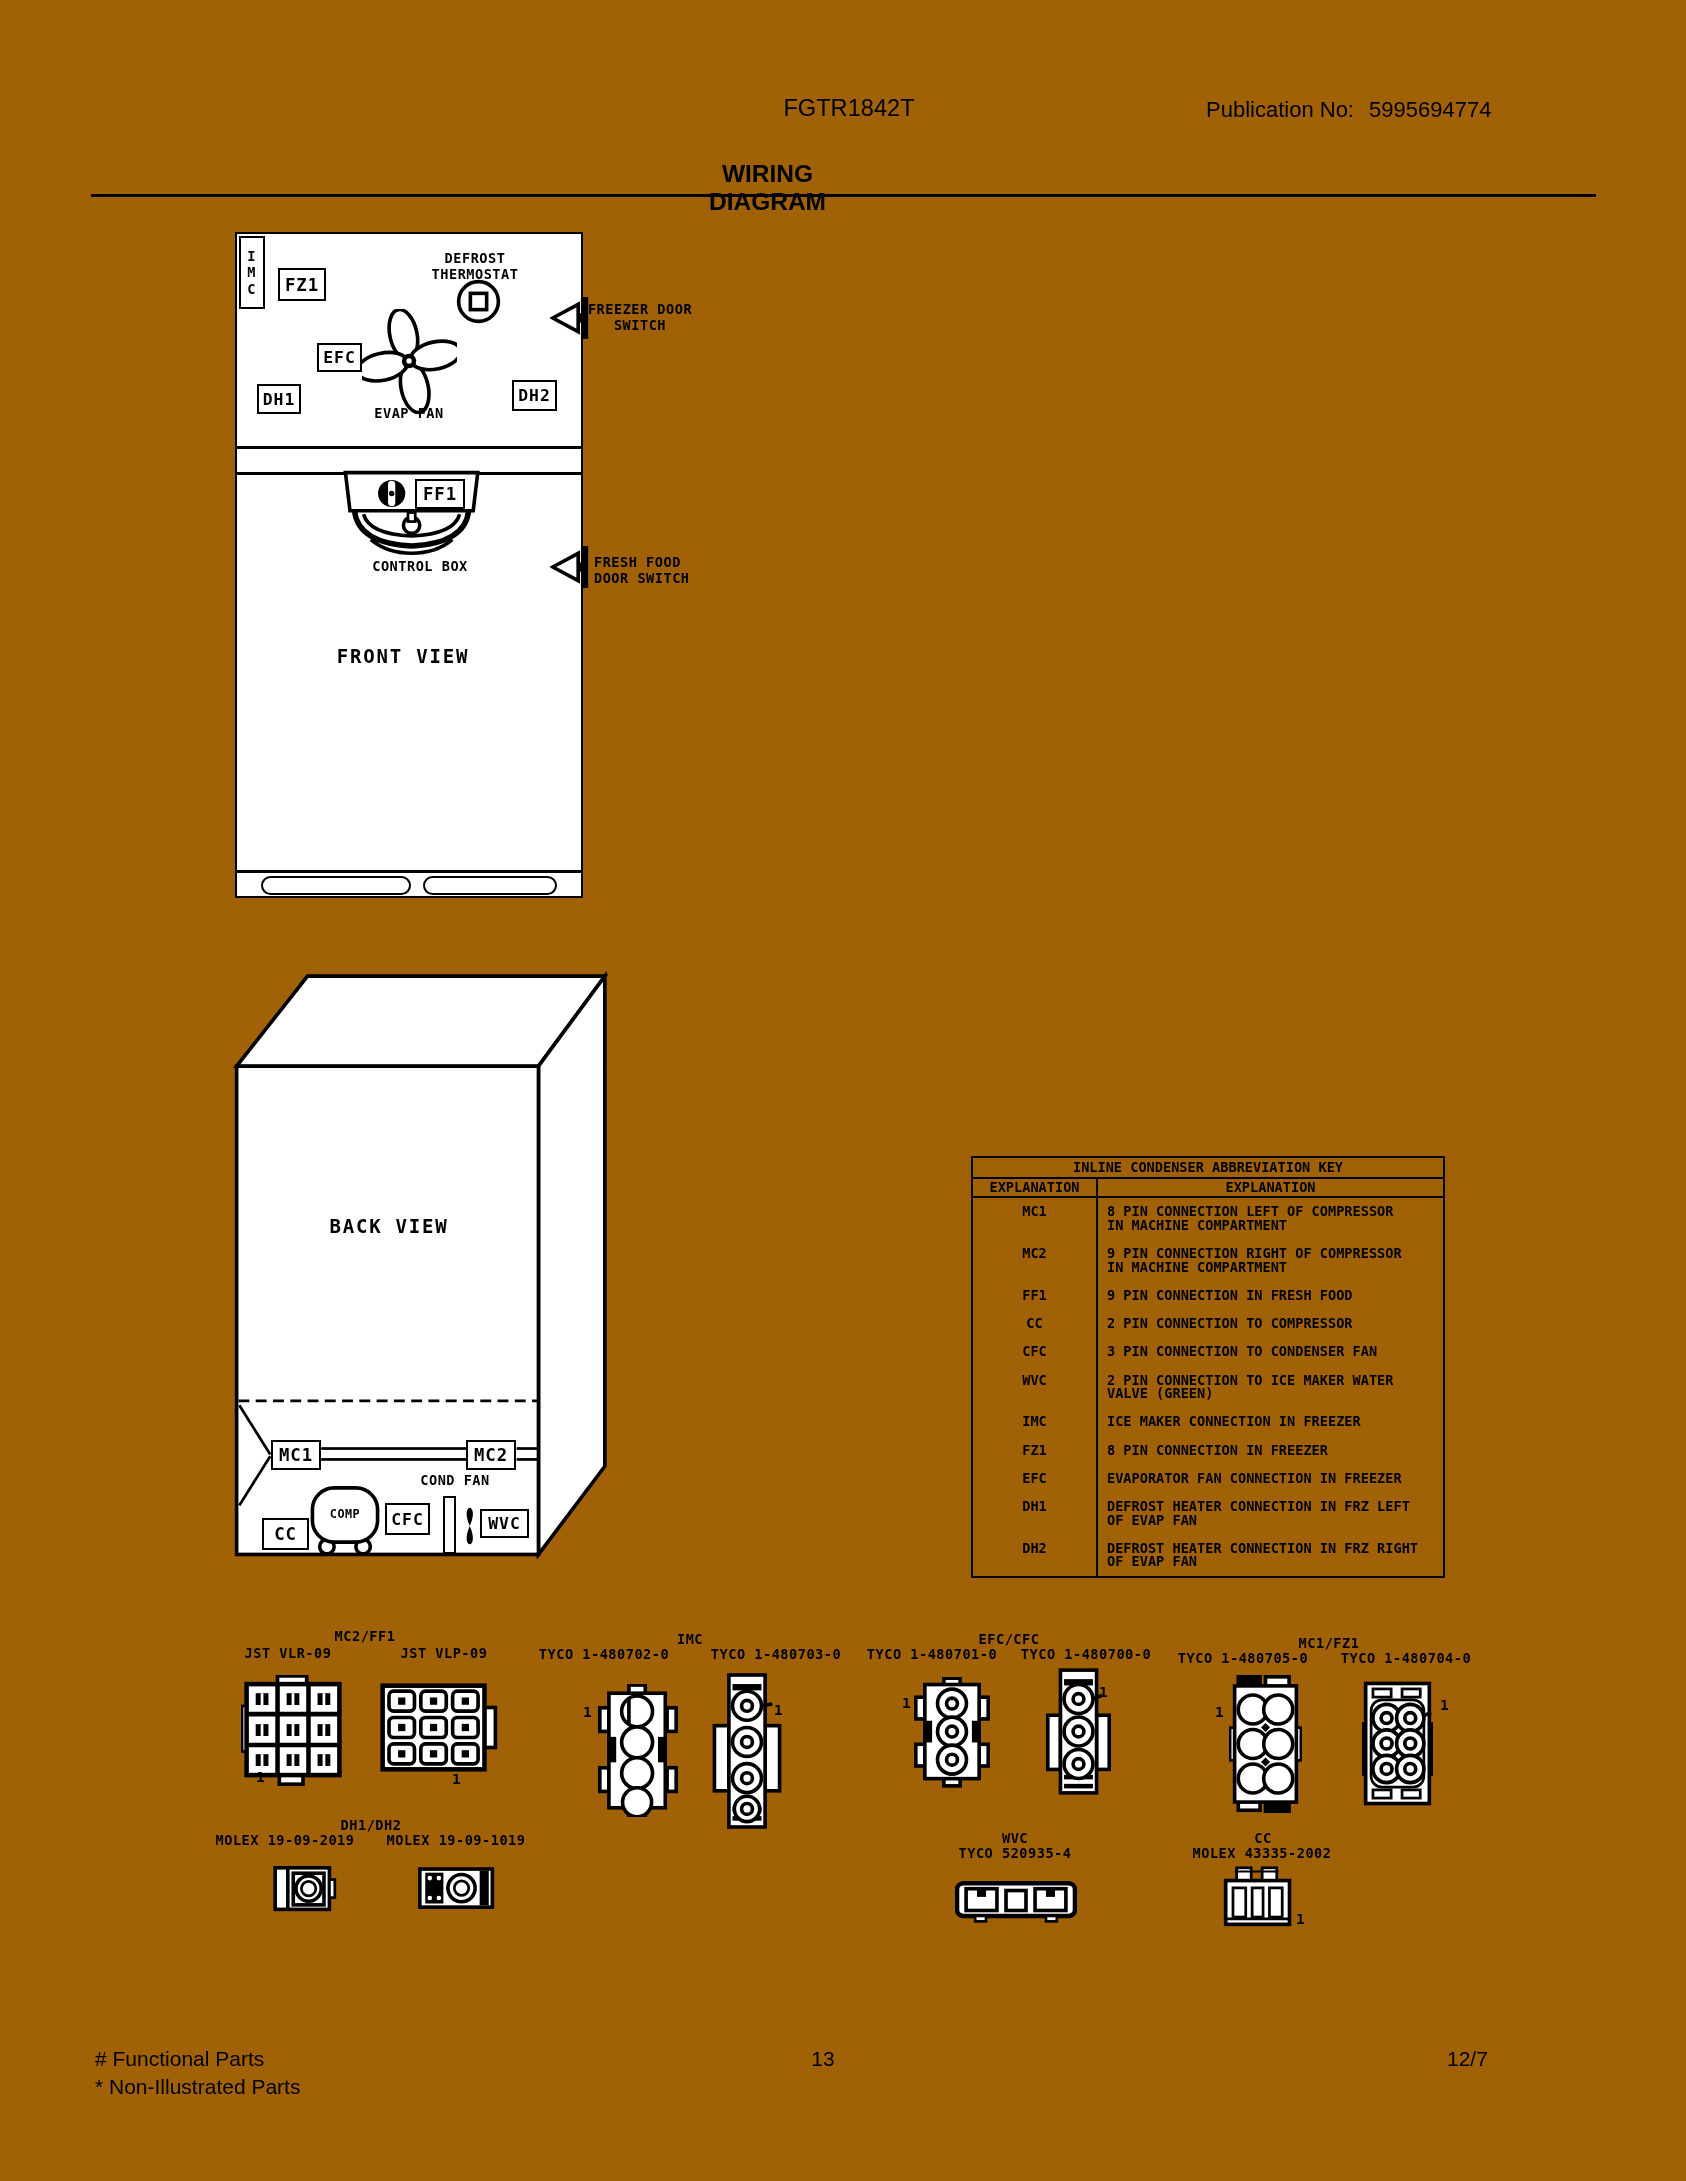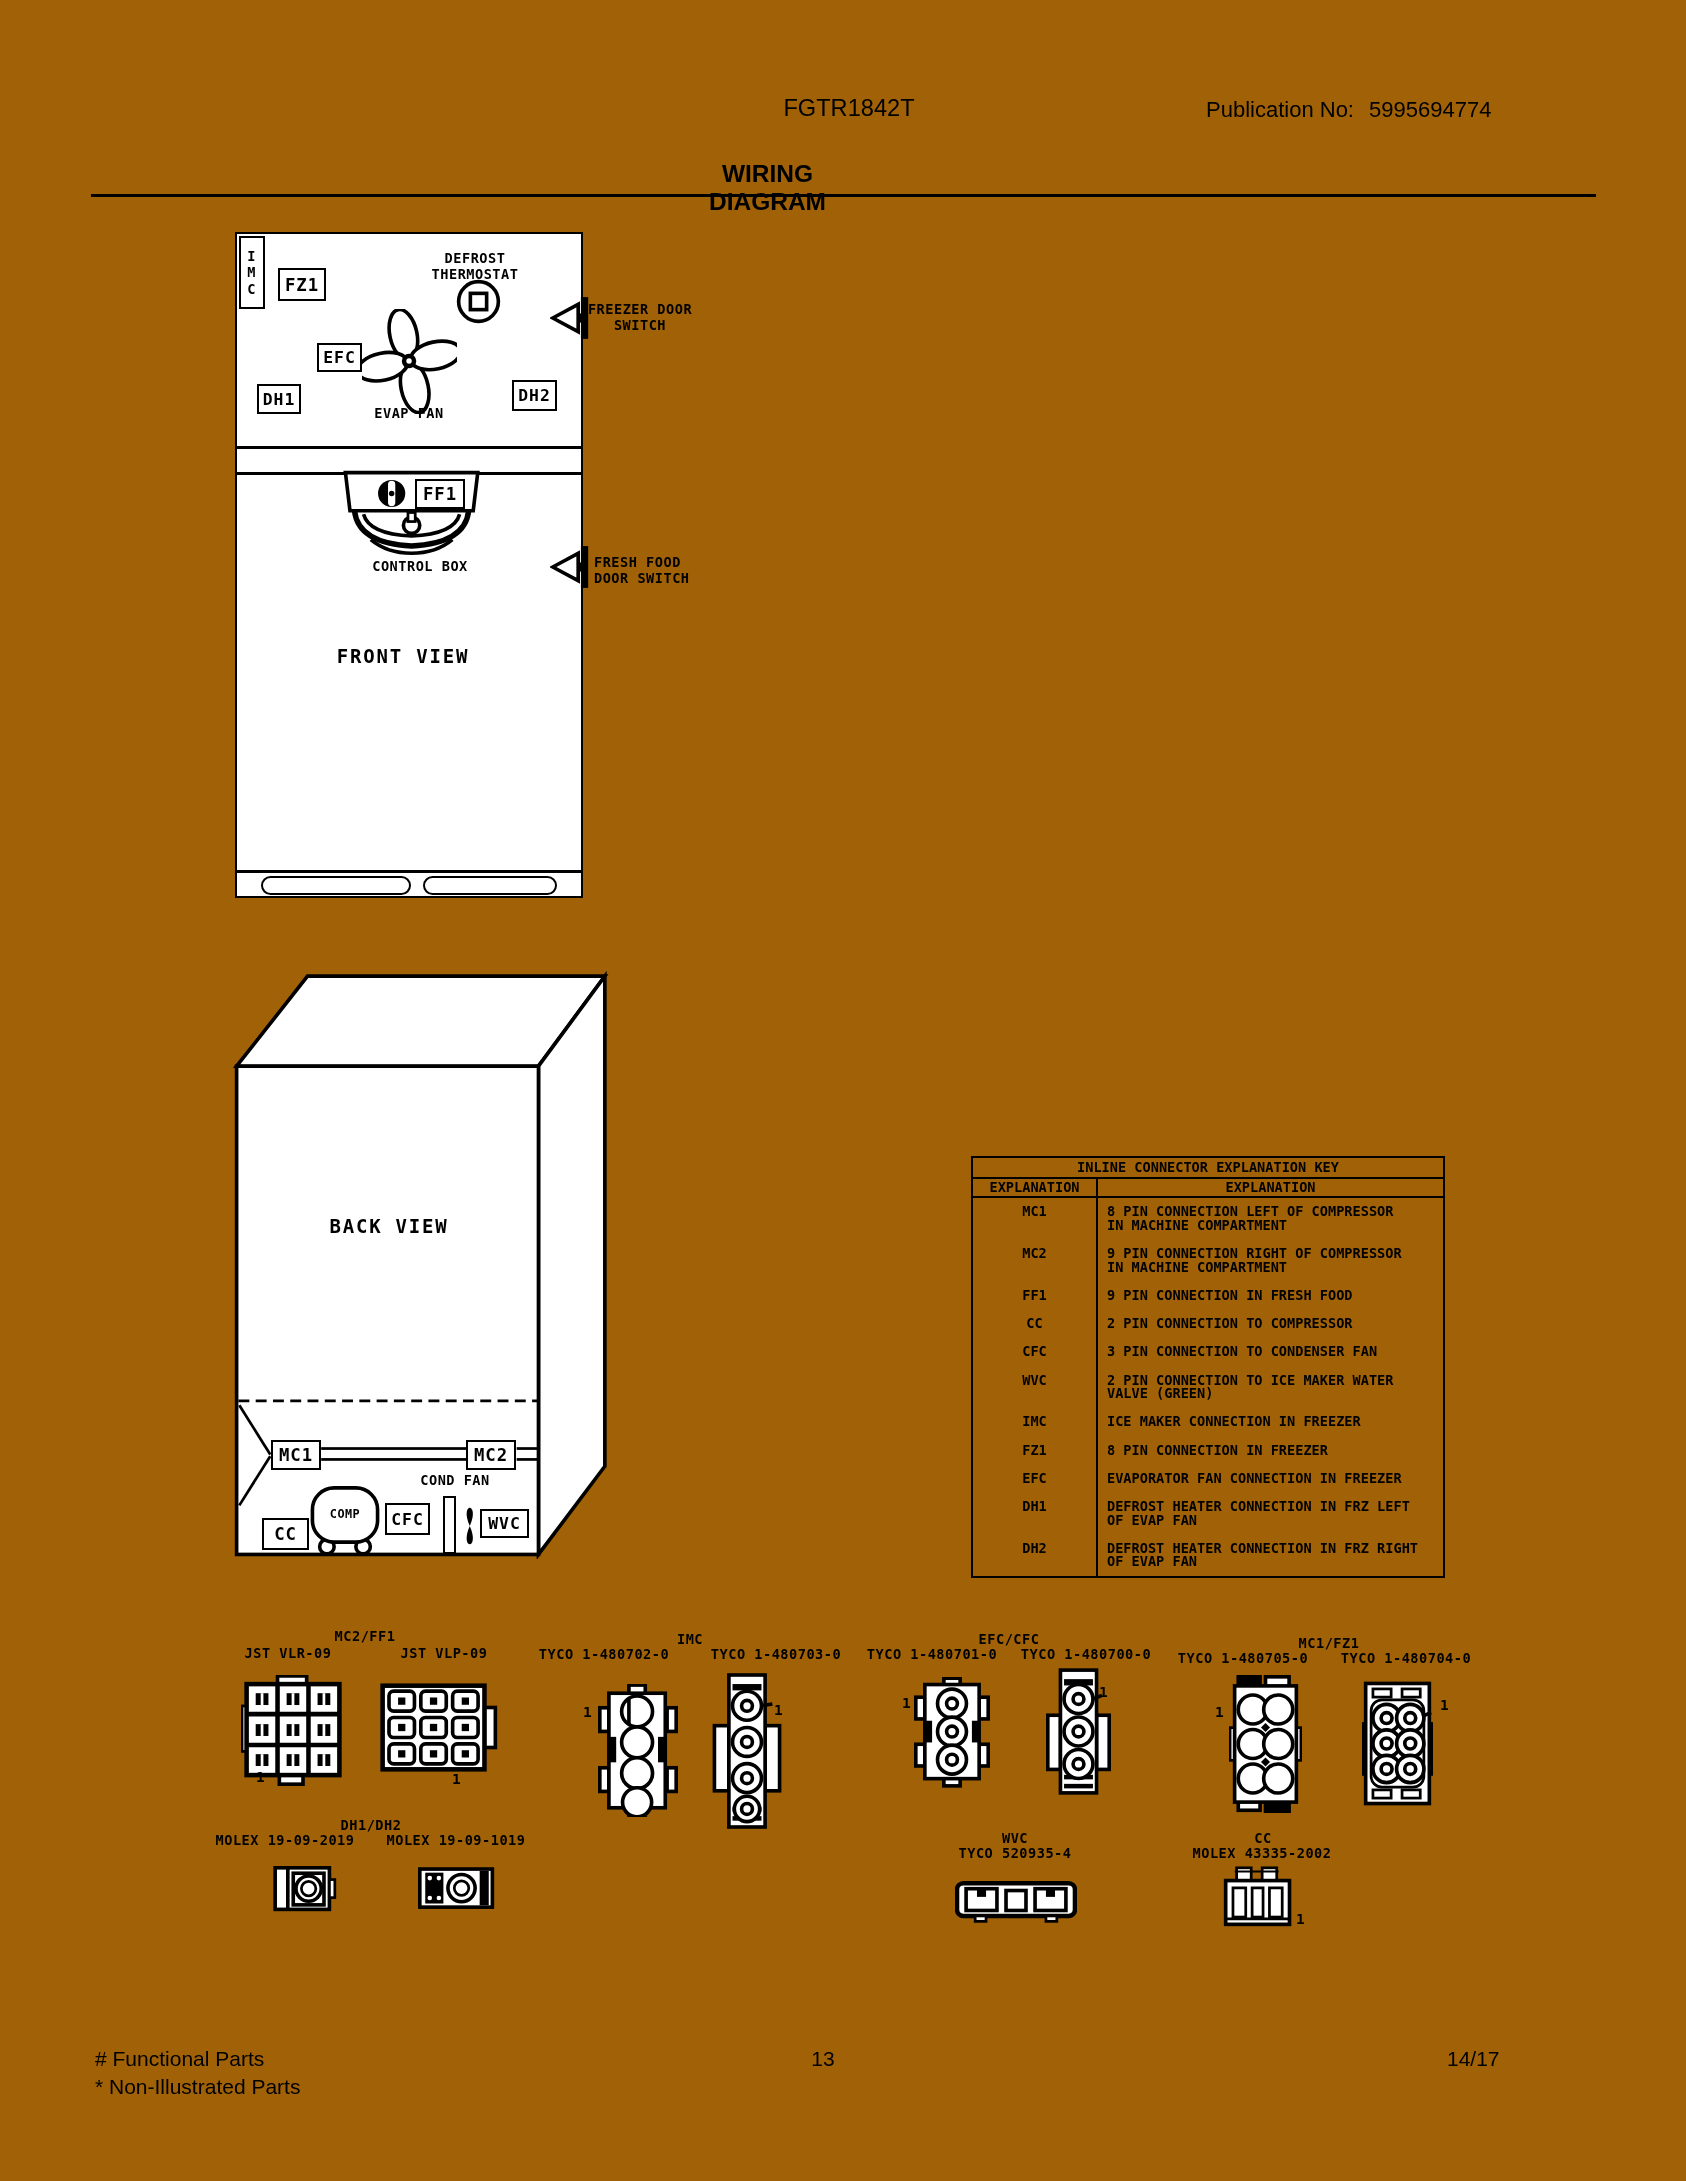--- a/index.html
+++ b/index.html
@@ -141,21 +141,21 @@
   <div class="outline-box" style="left:443px;top:1496px;width:12.7px;height:58px;"></div>
   <svg class="abs" style="left:457px;top:1498px;" width="25.5" height="56" viewBox="0 0 28 62">
     <path d="M14,31 C2,4 26,4 14,31 Z" fill="#000"></path>
     <path d="M14,31 C2,58 26,58 14,31 Z" fill="#000"></path>
   </svg>
   <div class="boxlbl" style="left:480px;top:1509px;width:49px;height:29px;font-size:16.4px;">WVC</div>
 
   <table id="abbr-table">
     <tbody>
         <tr>
-          <td class="title" colspan="2">INLINE CONNECTOR EXPLANATION KEY</td>
+          <td class="title" colspan="2">INLINE CONDENSER ABBREVIATION KEY</td>
         </tr>
     <tr>
       <td class="head1">EXPLANATION</td>
       <td class="head2">EXPLANATION</td>
     </tr>
     <tr>
       <td class="abbr">MC1</td>
       <td class="expl">8 PIN CONNECTION LEFT OF COMPRESSOR
 IN MACHINE COMPARTMENT</td>
         </tr>
@@ -465,16 +465,16 @@
     <rect x="12" y="24" width="14" height="32" stroke="#000" stroke-width="3" fill="#fff"></rect>
     <rect x="33" y="24" width="12" height="32" stroke="#000" stroke-width="3" fill="#fff"></rect>
     <rect x="52" y="24" width="14" height="32" stroke="#000" stroke-width="3" fill="#fff"></rect>
     <line x1="4" y1="58" x2="74" y2="58" stroke="#000" stroke-width="3"></line>
   </svg>
   <div class="pin1" style="left:1296px;top:1911px;">1</div>
 
   <div class="abs sans" style="left:95px;top:2047px;font-size:21px;"># Functional Parts</div>
   <div class="abs sans" style="left:95px;top:2075px;font-size:21px;">* Non-Illustrated Parts</div>
   <div class="abs sans" style="left:791px;top:2047px;width:64px;text-align:center;font-size:21px;">13</div>
-  <div class="abs sans" style="left:1447px;top:2047px;font-size:21px;">14/17</div>
+  <div class="abs sans" style="left:1447px;top:2047px;font-size:21px;">12/7</div>
 
 </div>
 
 
 </body></html>

